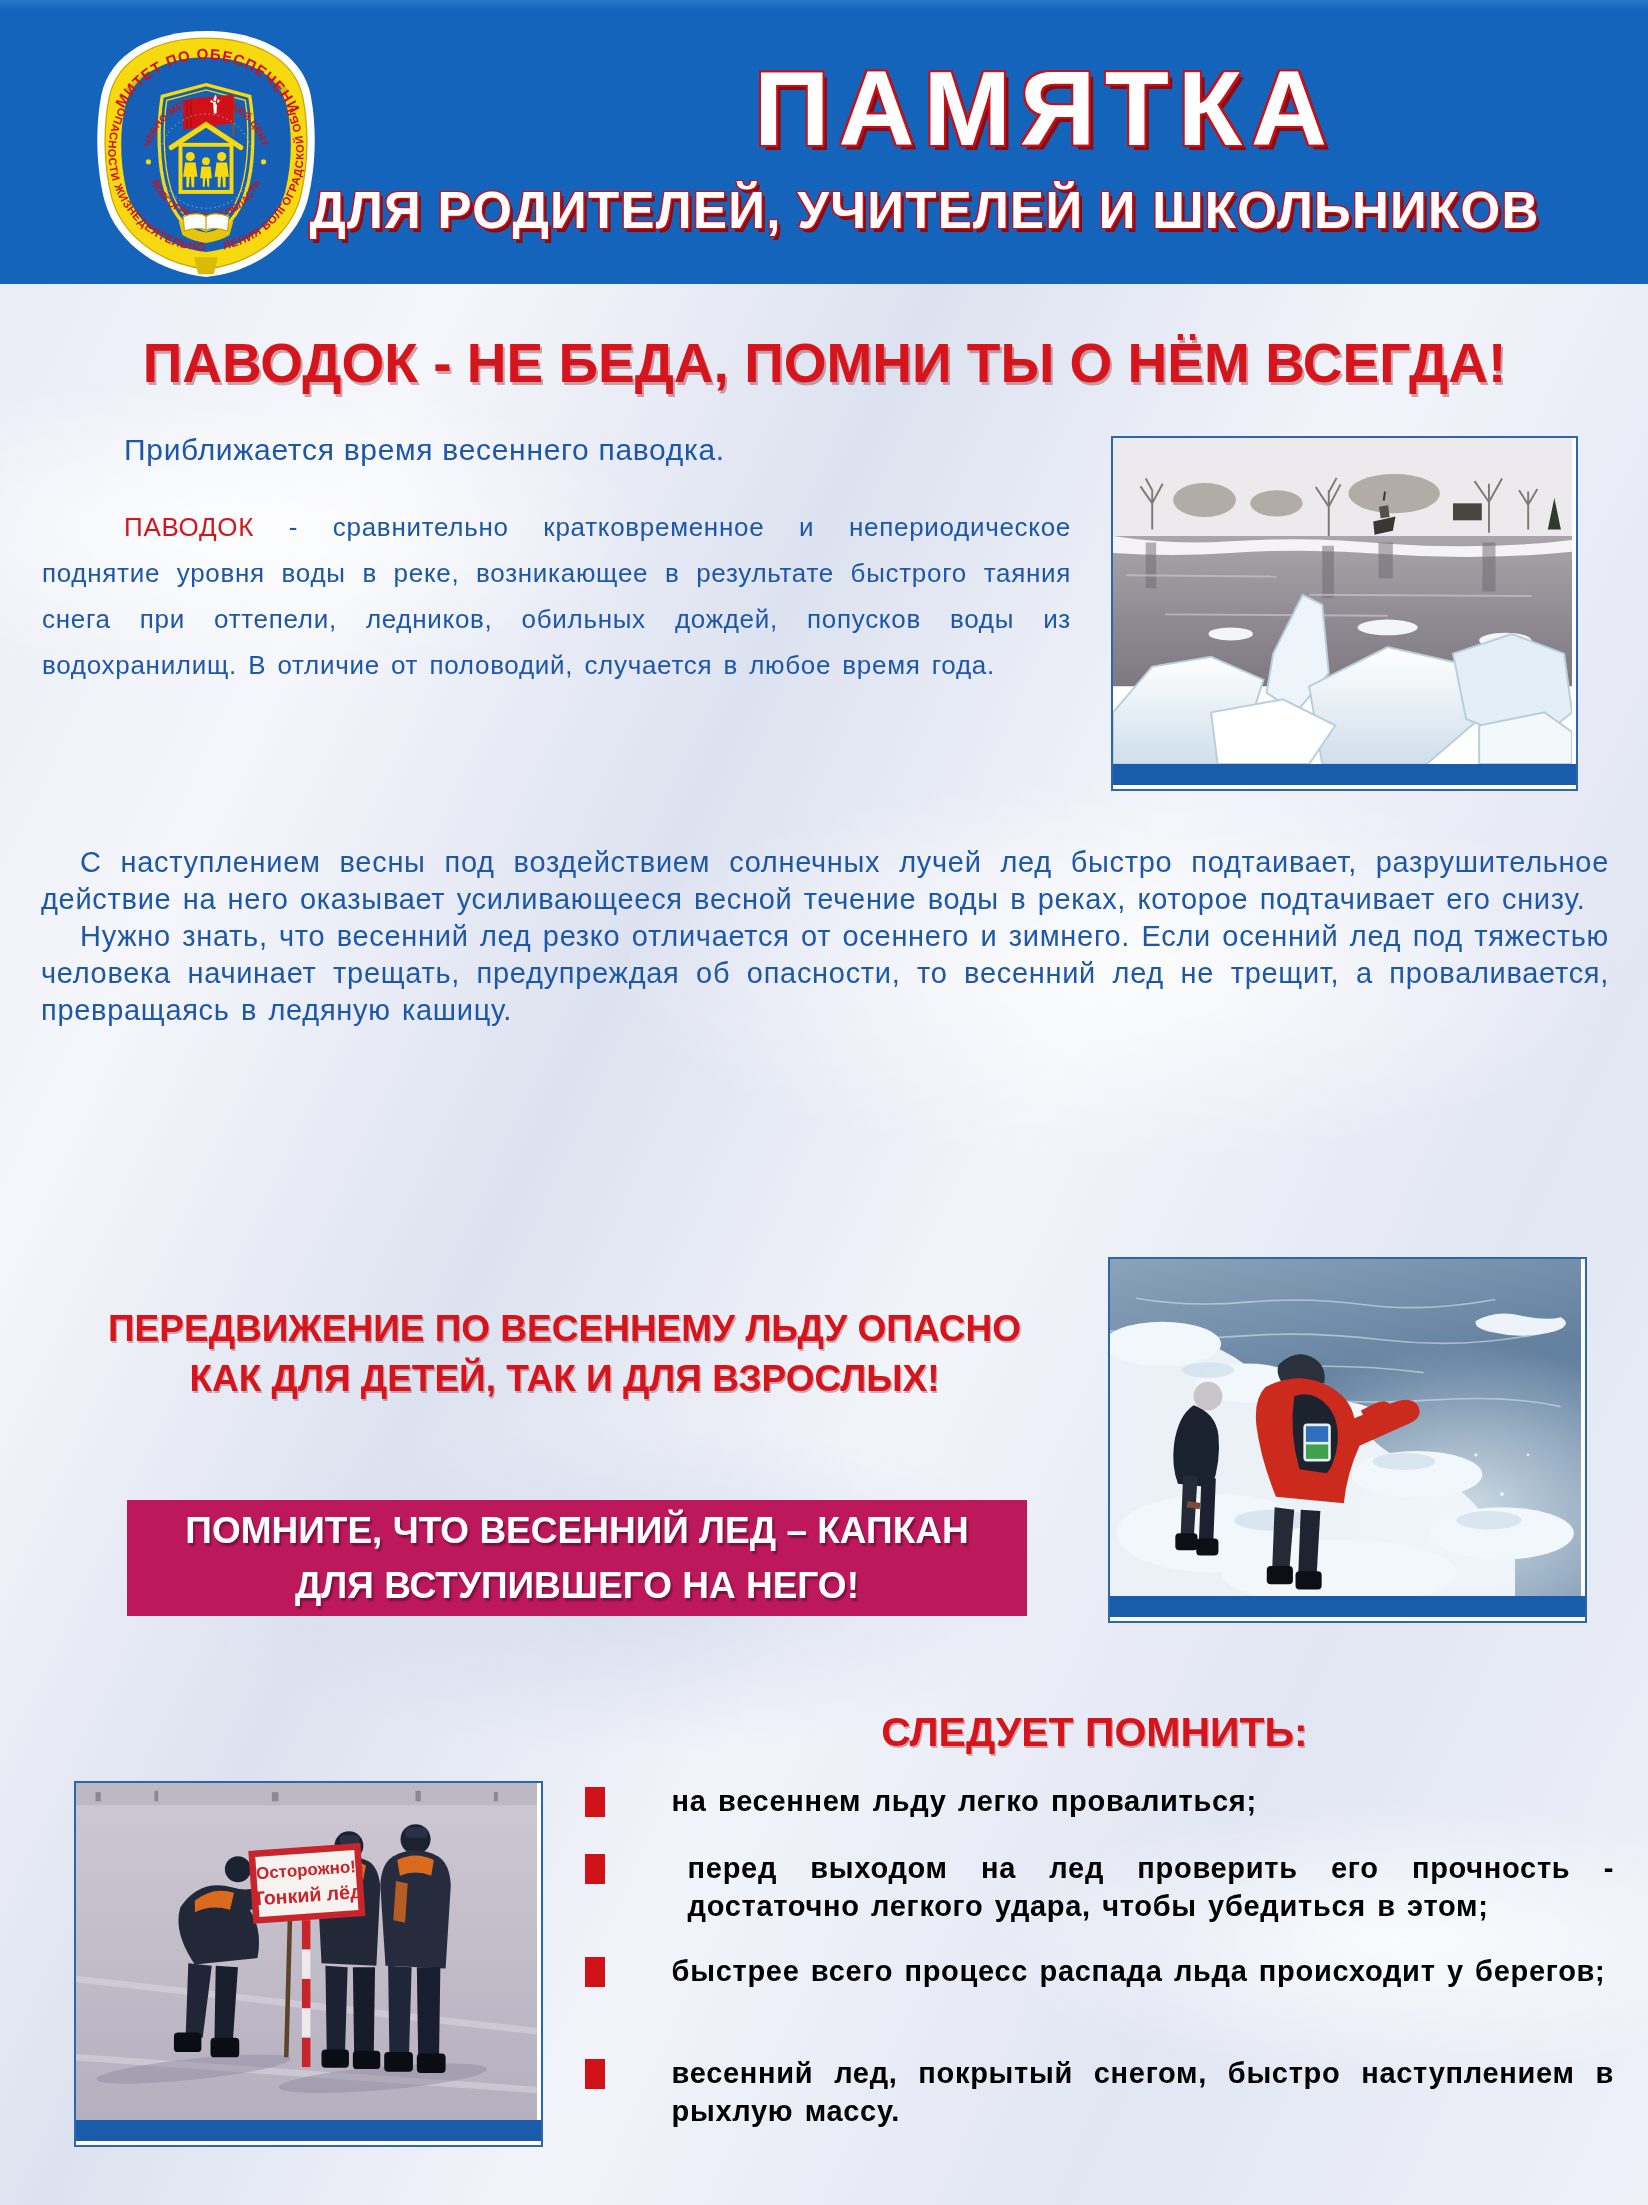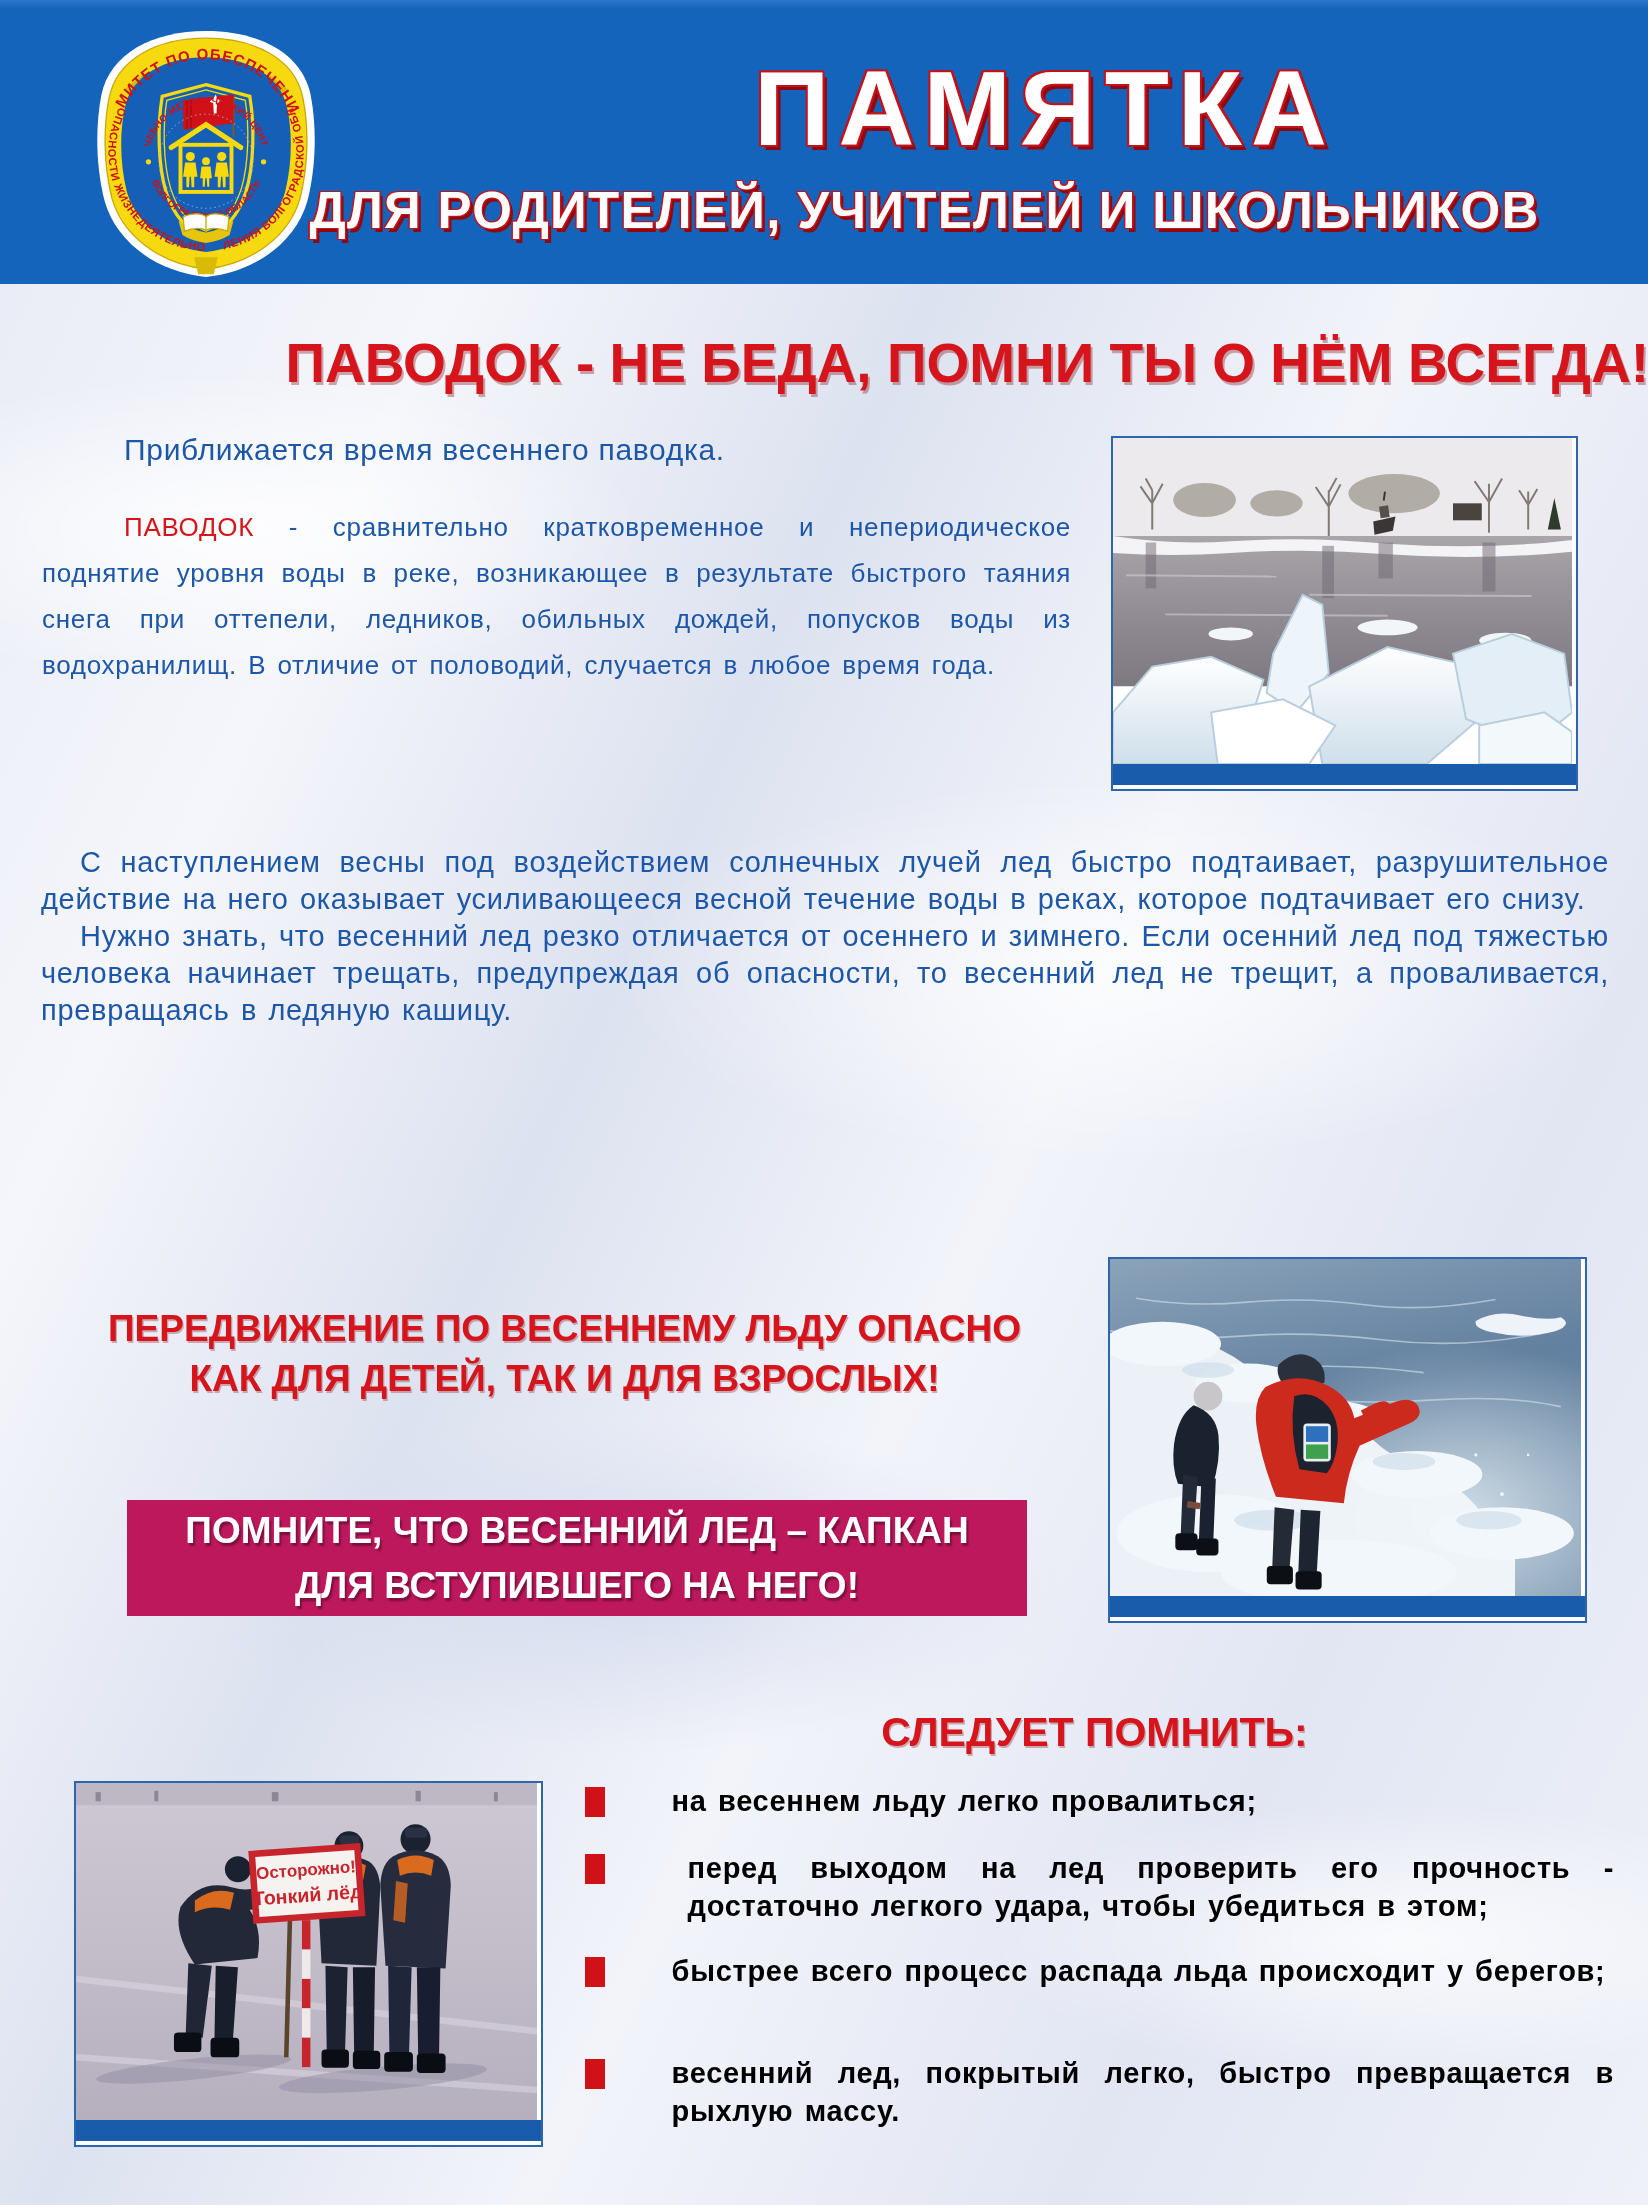--- a/index.html
+++ b/index.html
@@ -30,21 +30,21 @@
   }
   .page-subtitle{
     left:199px;top:184px;width:1451px;
     text-align:center;color:#ffffff;
     font-size:51px;font-weight:bold;letter-spacing:1.3px;line-height:1.05;
     text-shadow:-1.3px -1.3px 0 #c4121a,1.3px -1.3px 0 #c4121a,-1.3px 1.3px 0 #c4121a,1.3px 1.3px 0 #c4121a,3.3px 3.9px 0 #8e0a10;
   }
   .emblem{left:85px;top:27.4px;width:242px;height:252px;}
   
   .headline{
-    left:0;top:330px;width:1649px;text-align:right;
+    left:0;top:330px;width:1649px;text-align:center;
     color:#d5151b;font-size:55px;font-weight:bold;line-height:1.2;
     text-shadow:2px 2.6px 0 rgba(125,8,14,.35);
   }
   .blue-text{color:#1d57a8;font-weight:normal;letter-spacing:0.7px;}
   .intro{
     left:42px;top:426px;width:1045px;
     font-size:30px;line-height:47px;text-indent:82px;
   }
   .definition{
     left:42px;top:488px;width:1029px;
@@ -425,15 +425,15 @@
 <div class="abs bullet-item b2">
   <span class="bullet-marker"></span>
   <span class="bullet-text">перед выходом на лед проверить его прочность - достаточно легкого удара, чтобы убедиться в этом;</span>
 </div>
 <div class="abs bullet-item b3">
   <span class="bullet-marker"></span>
   <span class="bullet-text">быстрее всего процесс распада льда происходит у берегов;</span>
 </div>
 <div class="abs bullet-item b4">
   <span class="bullet-marker"></span>
-  <span class="bullet-text">весенний лед, покрытый легко, быстро превращается в рыхлую массу.</span>
+  <span class="bullet-text">весенний лед, покрытый снегом, быстро наступлением в рыхлую массу.</span>
 </div>
 
 
 </body></html>

